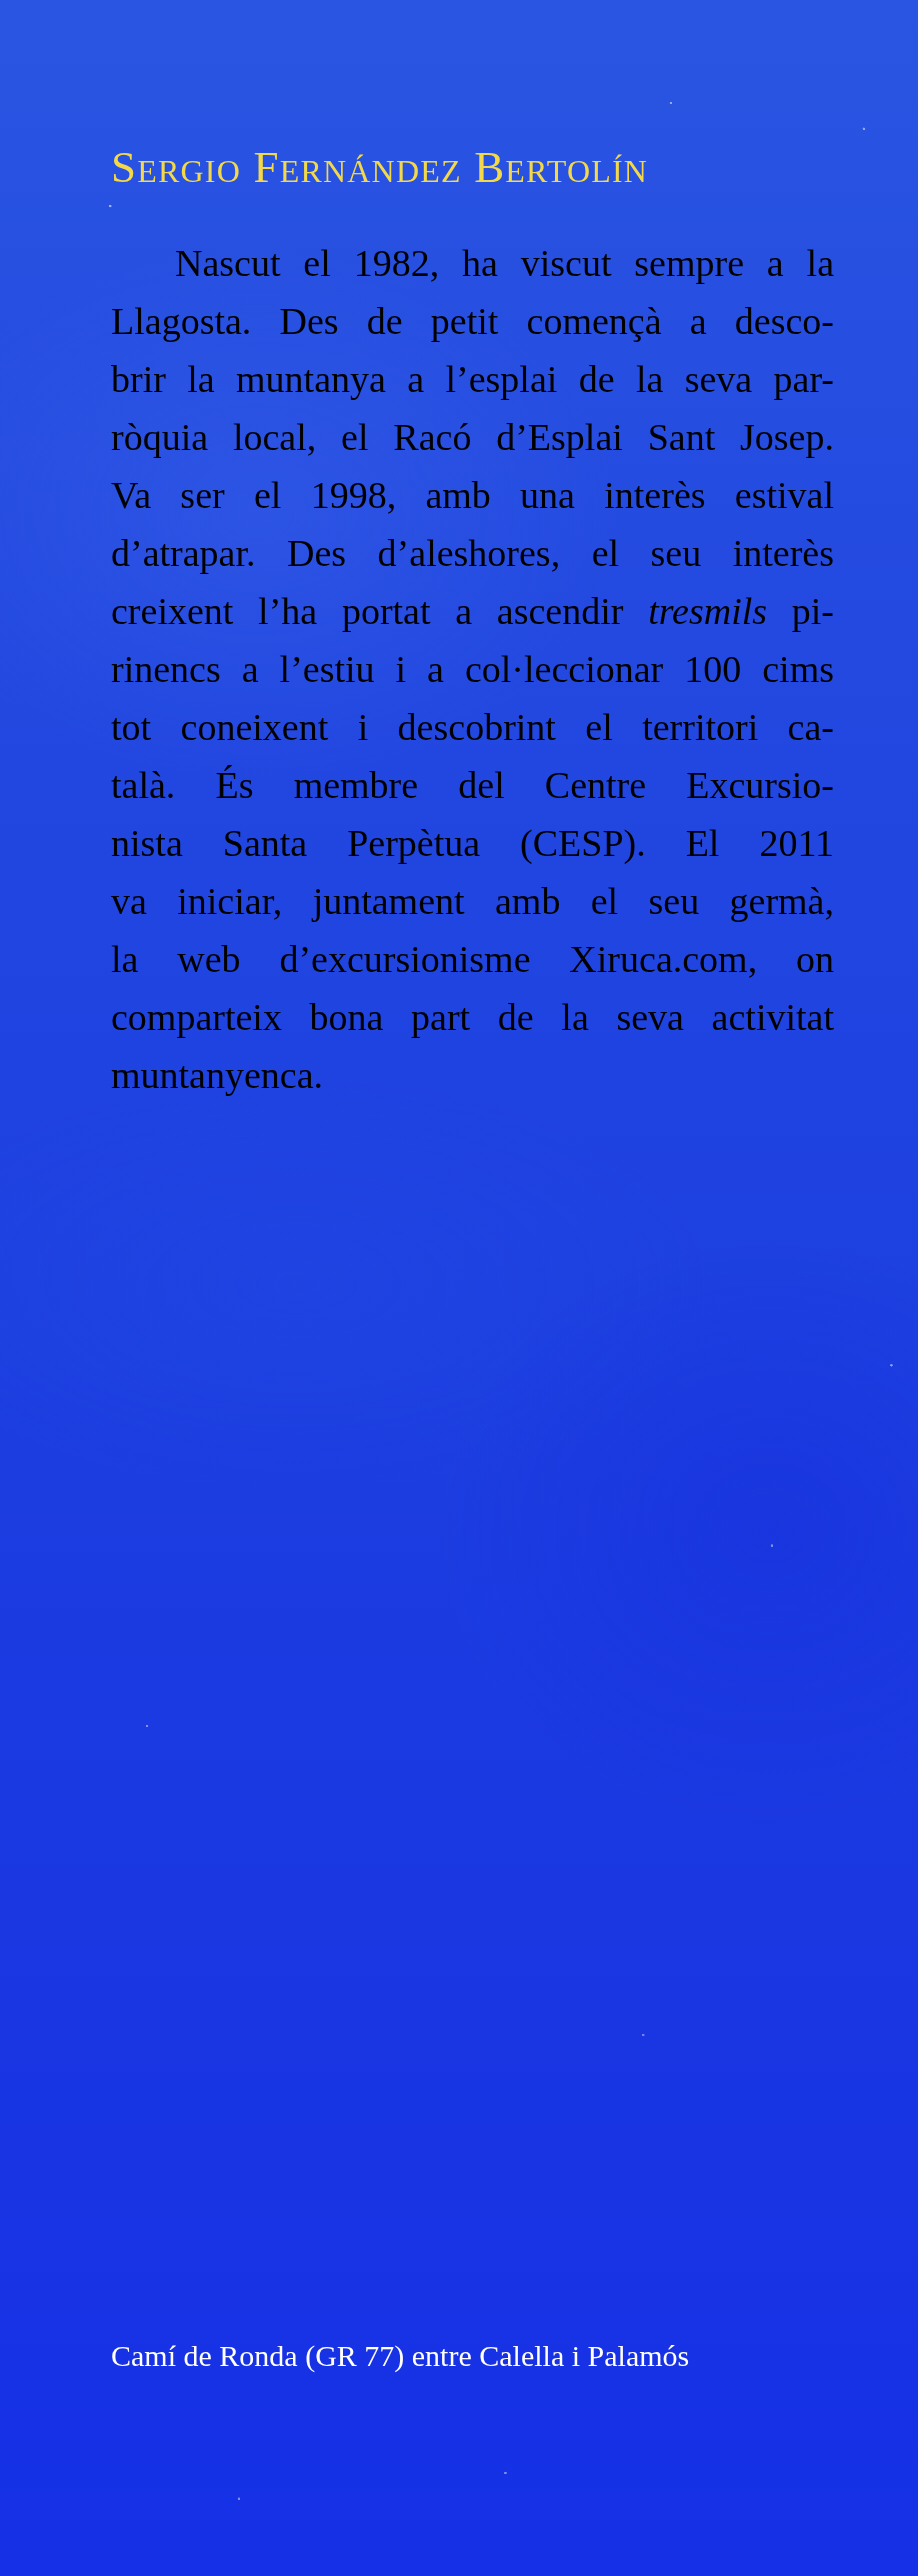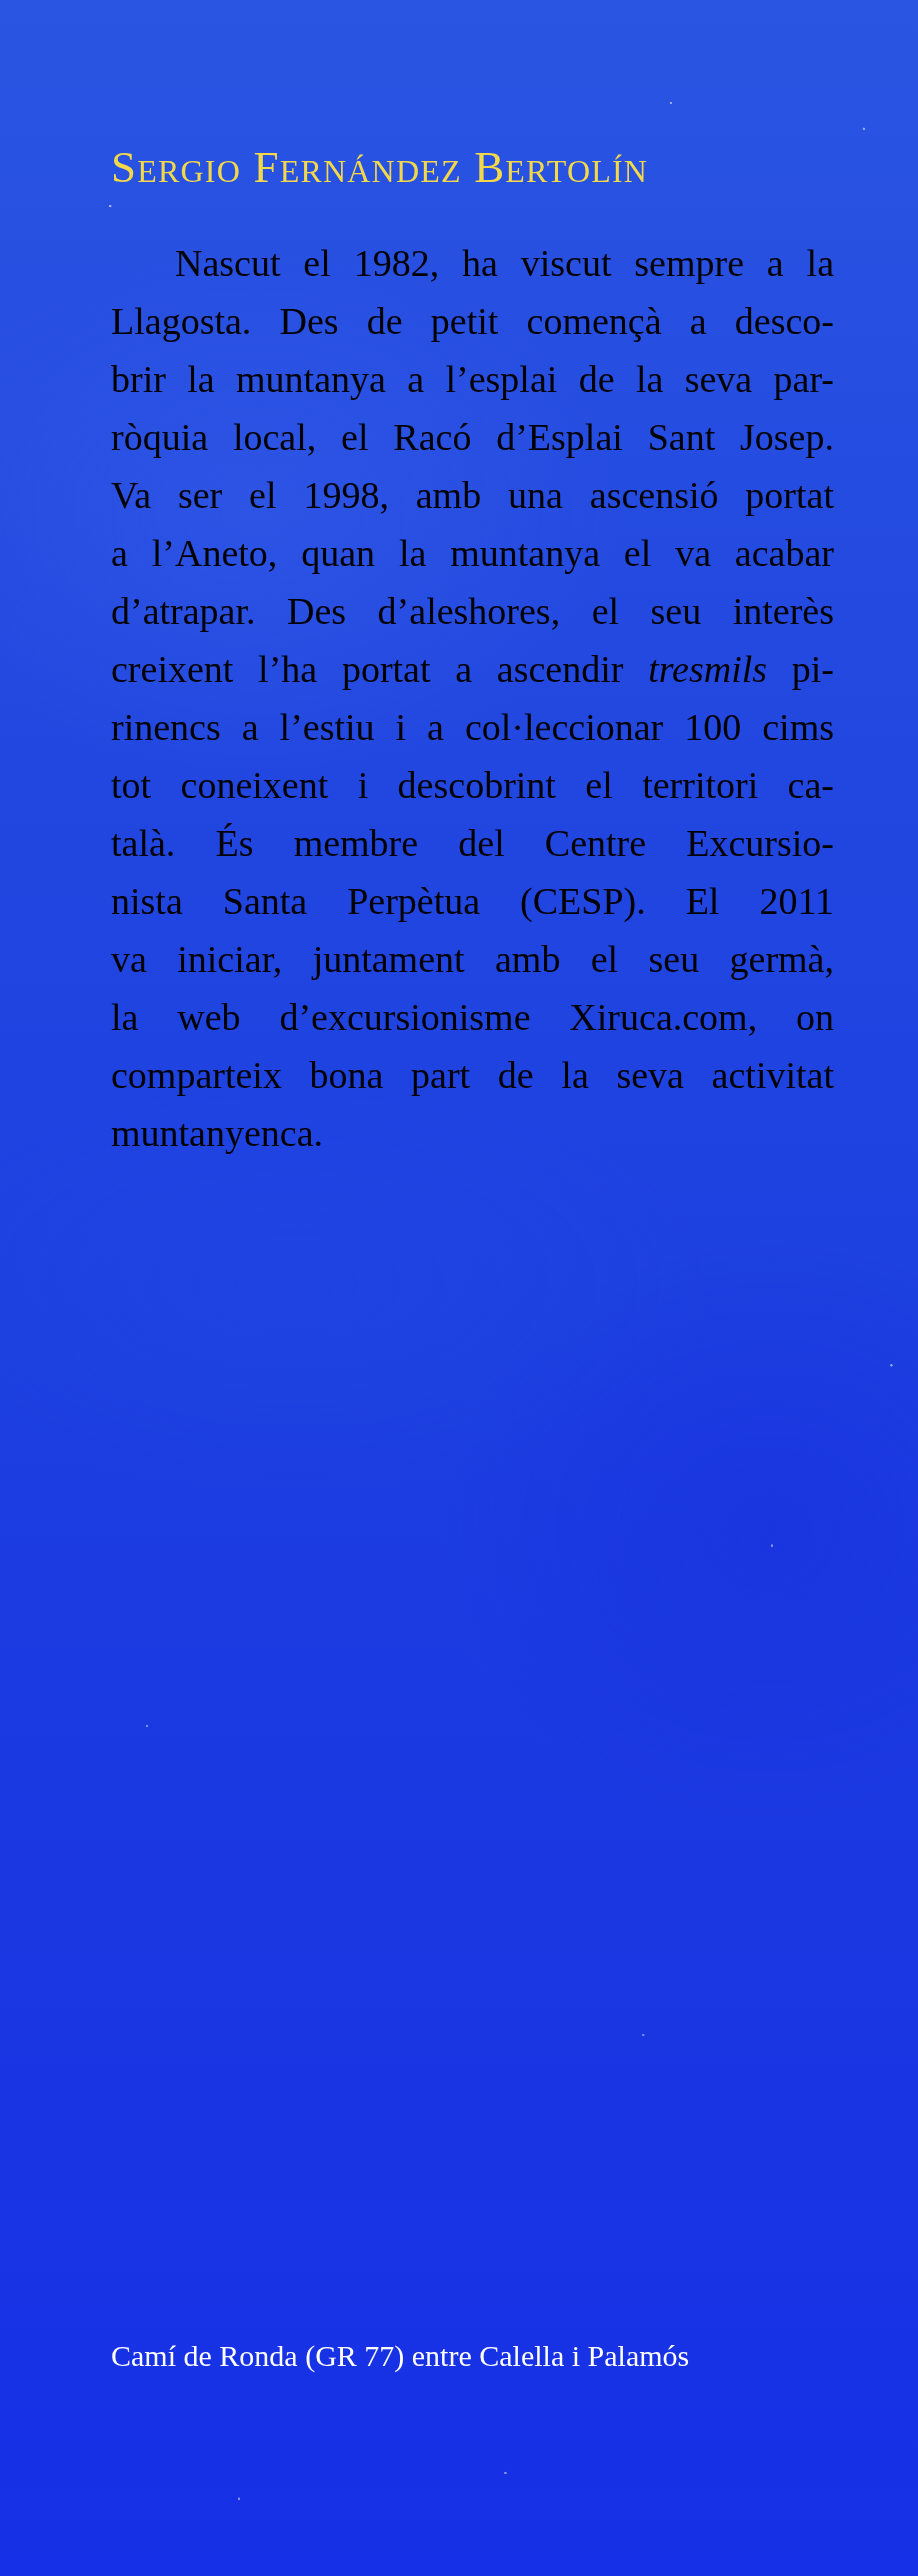--- a/index.html
+++ b/index.html
@@ -105,22 +105,21 @@
 
 <div class="page">
 
   <h1 class="author-name">Sergio Fernández Bertolín</h1>
 
   <div class="bio">
     <span class="bio-line first">Nascut el 1982, ha viscut sempre a la</span>
     <span class="bio-line">Llagosta. Des de petit començà a desco-</span>
     <span class="bio-line">brir la muntanya a l’esplai de la seva par-</span>
     <span class="bio-line">ròquia local, el Racó d’Esplai Sant Josep.</span>
-    <span class="bio-line">Va ser el 1998, amb una ascensió portat</span>
-    <span class="bio-line">a l’Aneto, quan la muntanya el va acabar</span>
+    <span class="bio-line">Va ser el 1998, amb una interès estival</span>
     <span class="bio-line">d’atrapar. Des d’aleshores, el seu interès</span>
     <span class="bio-line"><span>creixent l’ha portat a ascendir </span><em>tresmils</em><span> pi-</span></span>
     <span class="bio-line">rinencs a l’estiu i a col·leccionar 100 cims</span>
     <span class="bio-line">tot coneixent i descobrint el territori ca-</span>
     <span class="bio-line">talà. És membre del Centre Excursio-</span>
     <span class="bio-line">nista Santa Perpètua (CESP). El 2011</span>
     <span class="bio-line">va iniciar, juntament amb el seu germà,</span>
     <span class="bio-line">la web d’excursionisme Xiruca.com, on</span>
     <span class="bio-line">comparteix bona part de la seva activitat</span>
     <span class="bio-line last">muntanyenca.</span>

